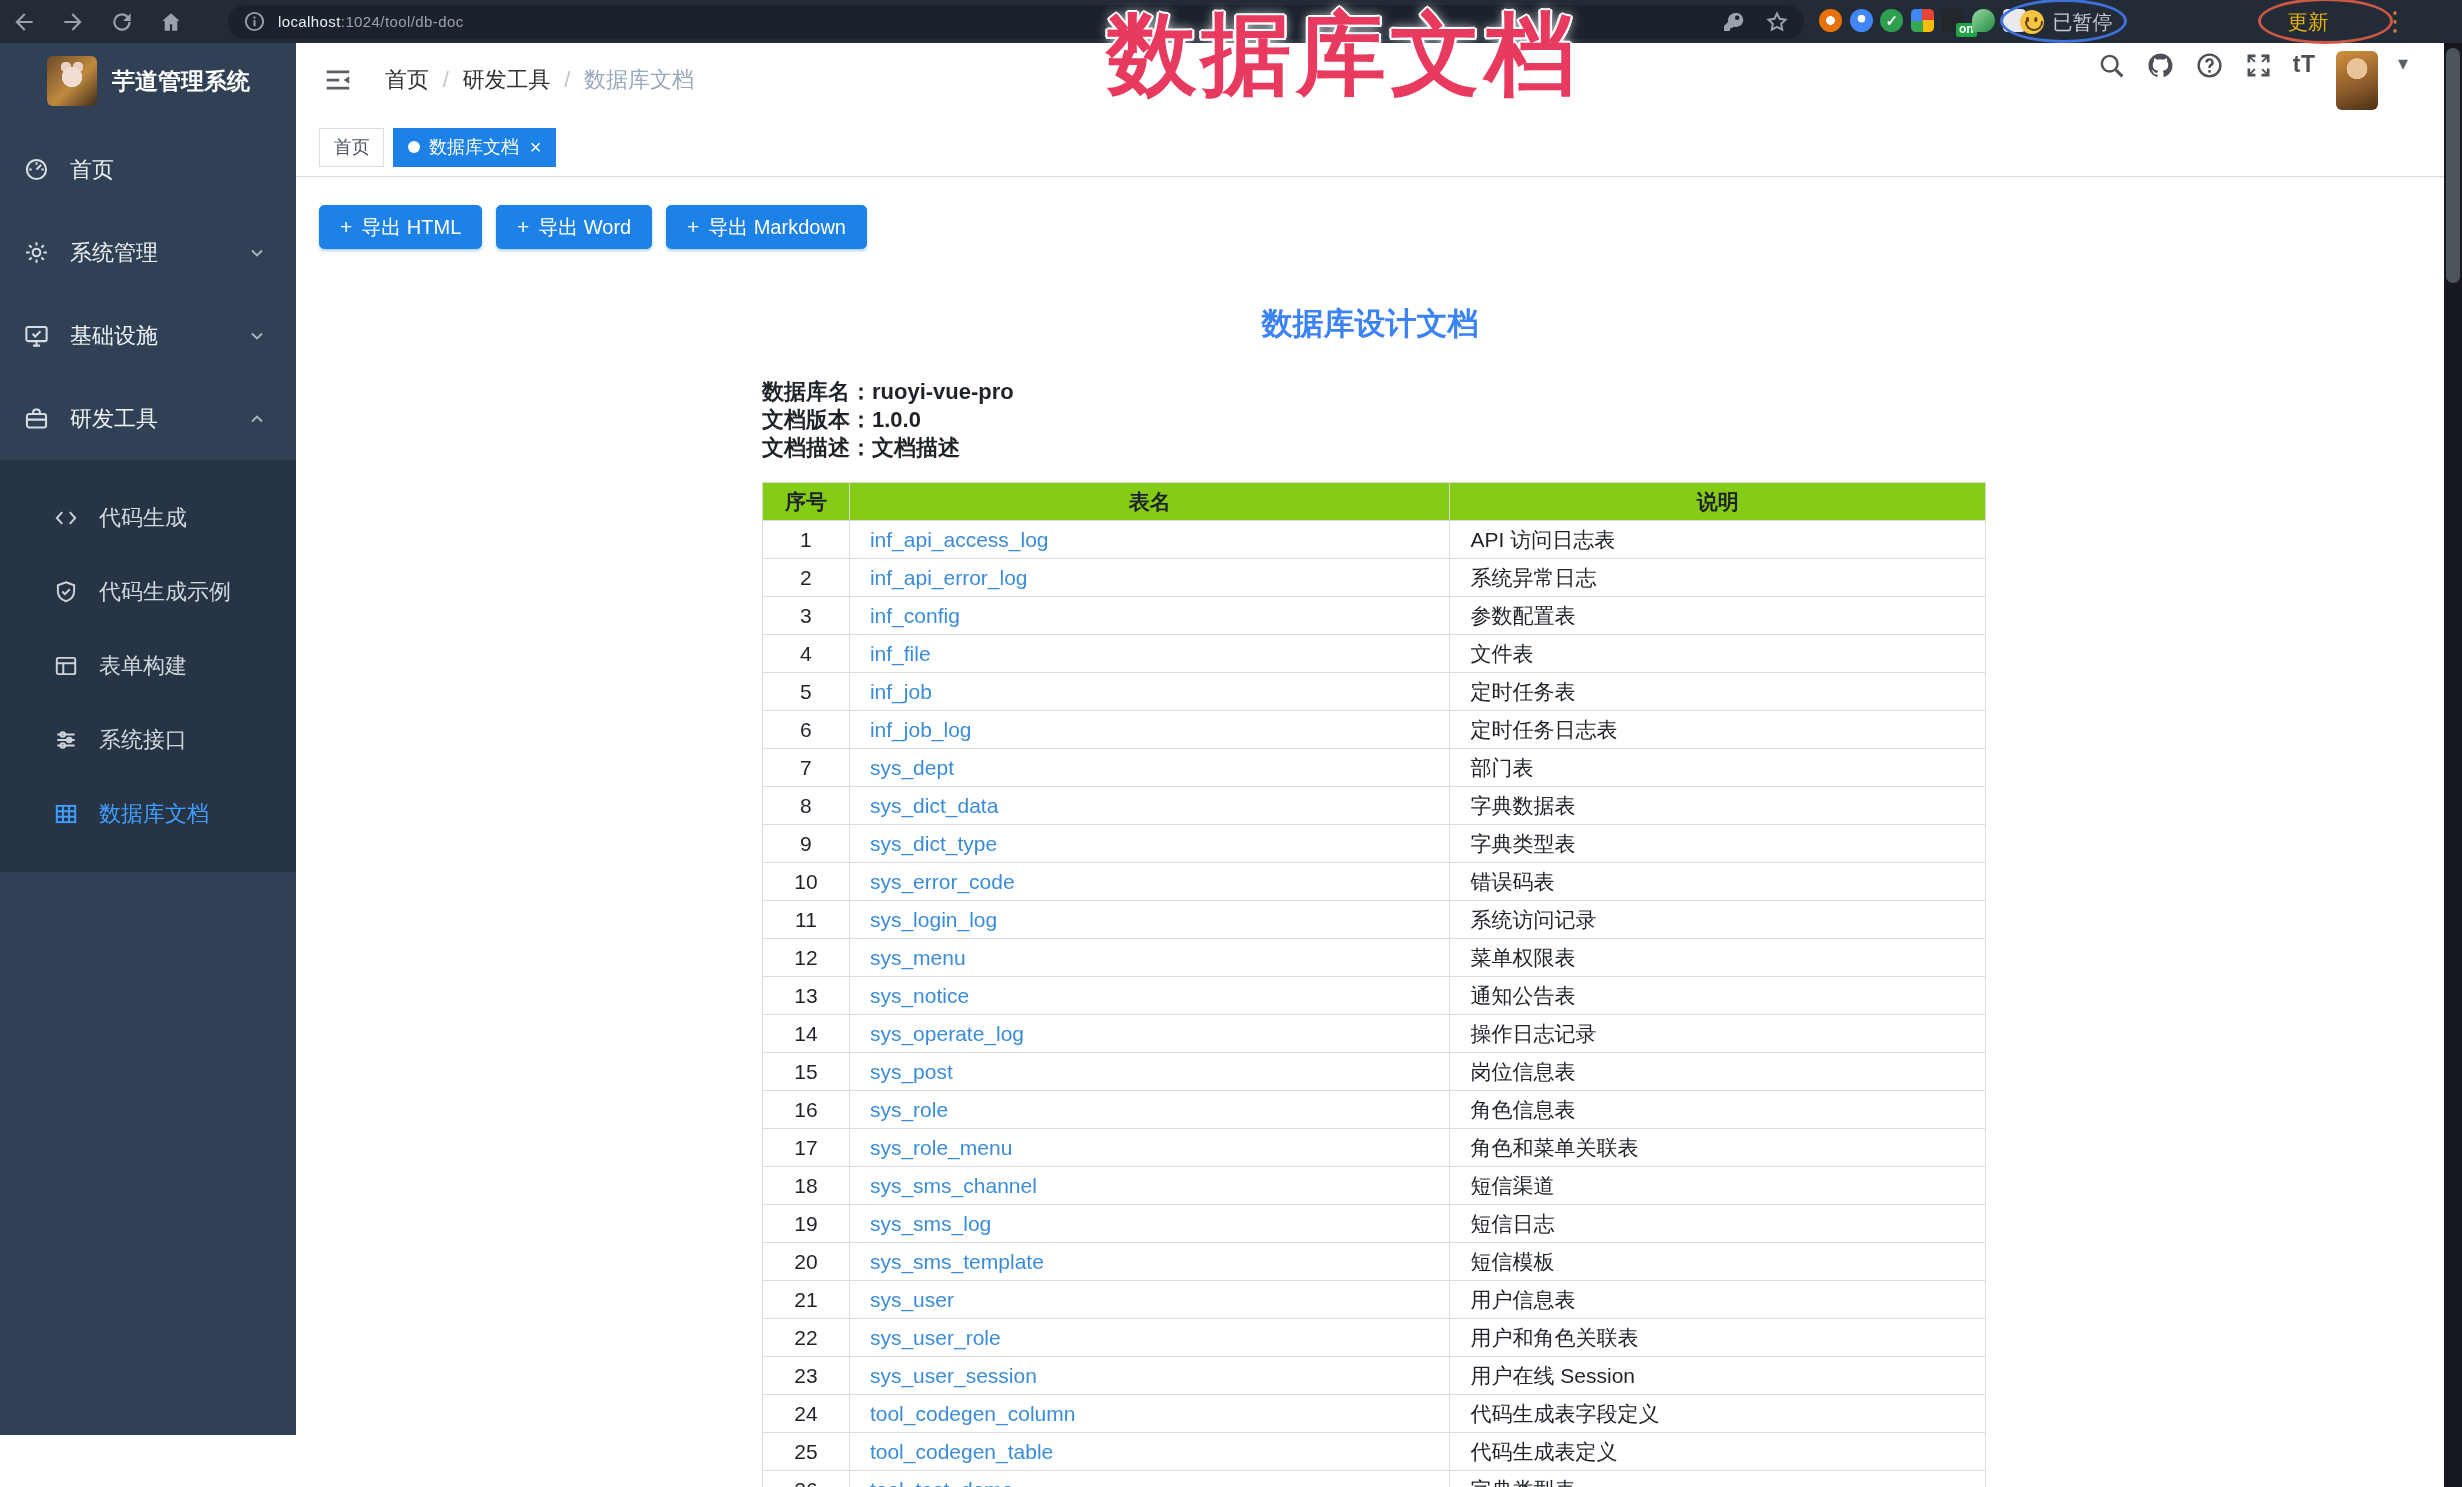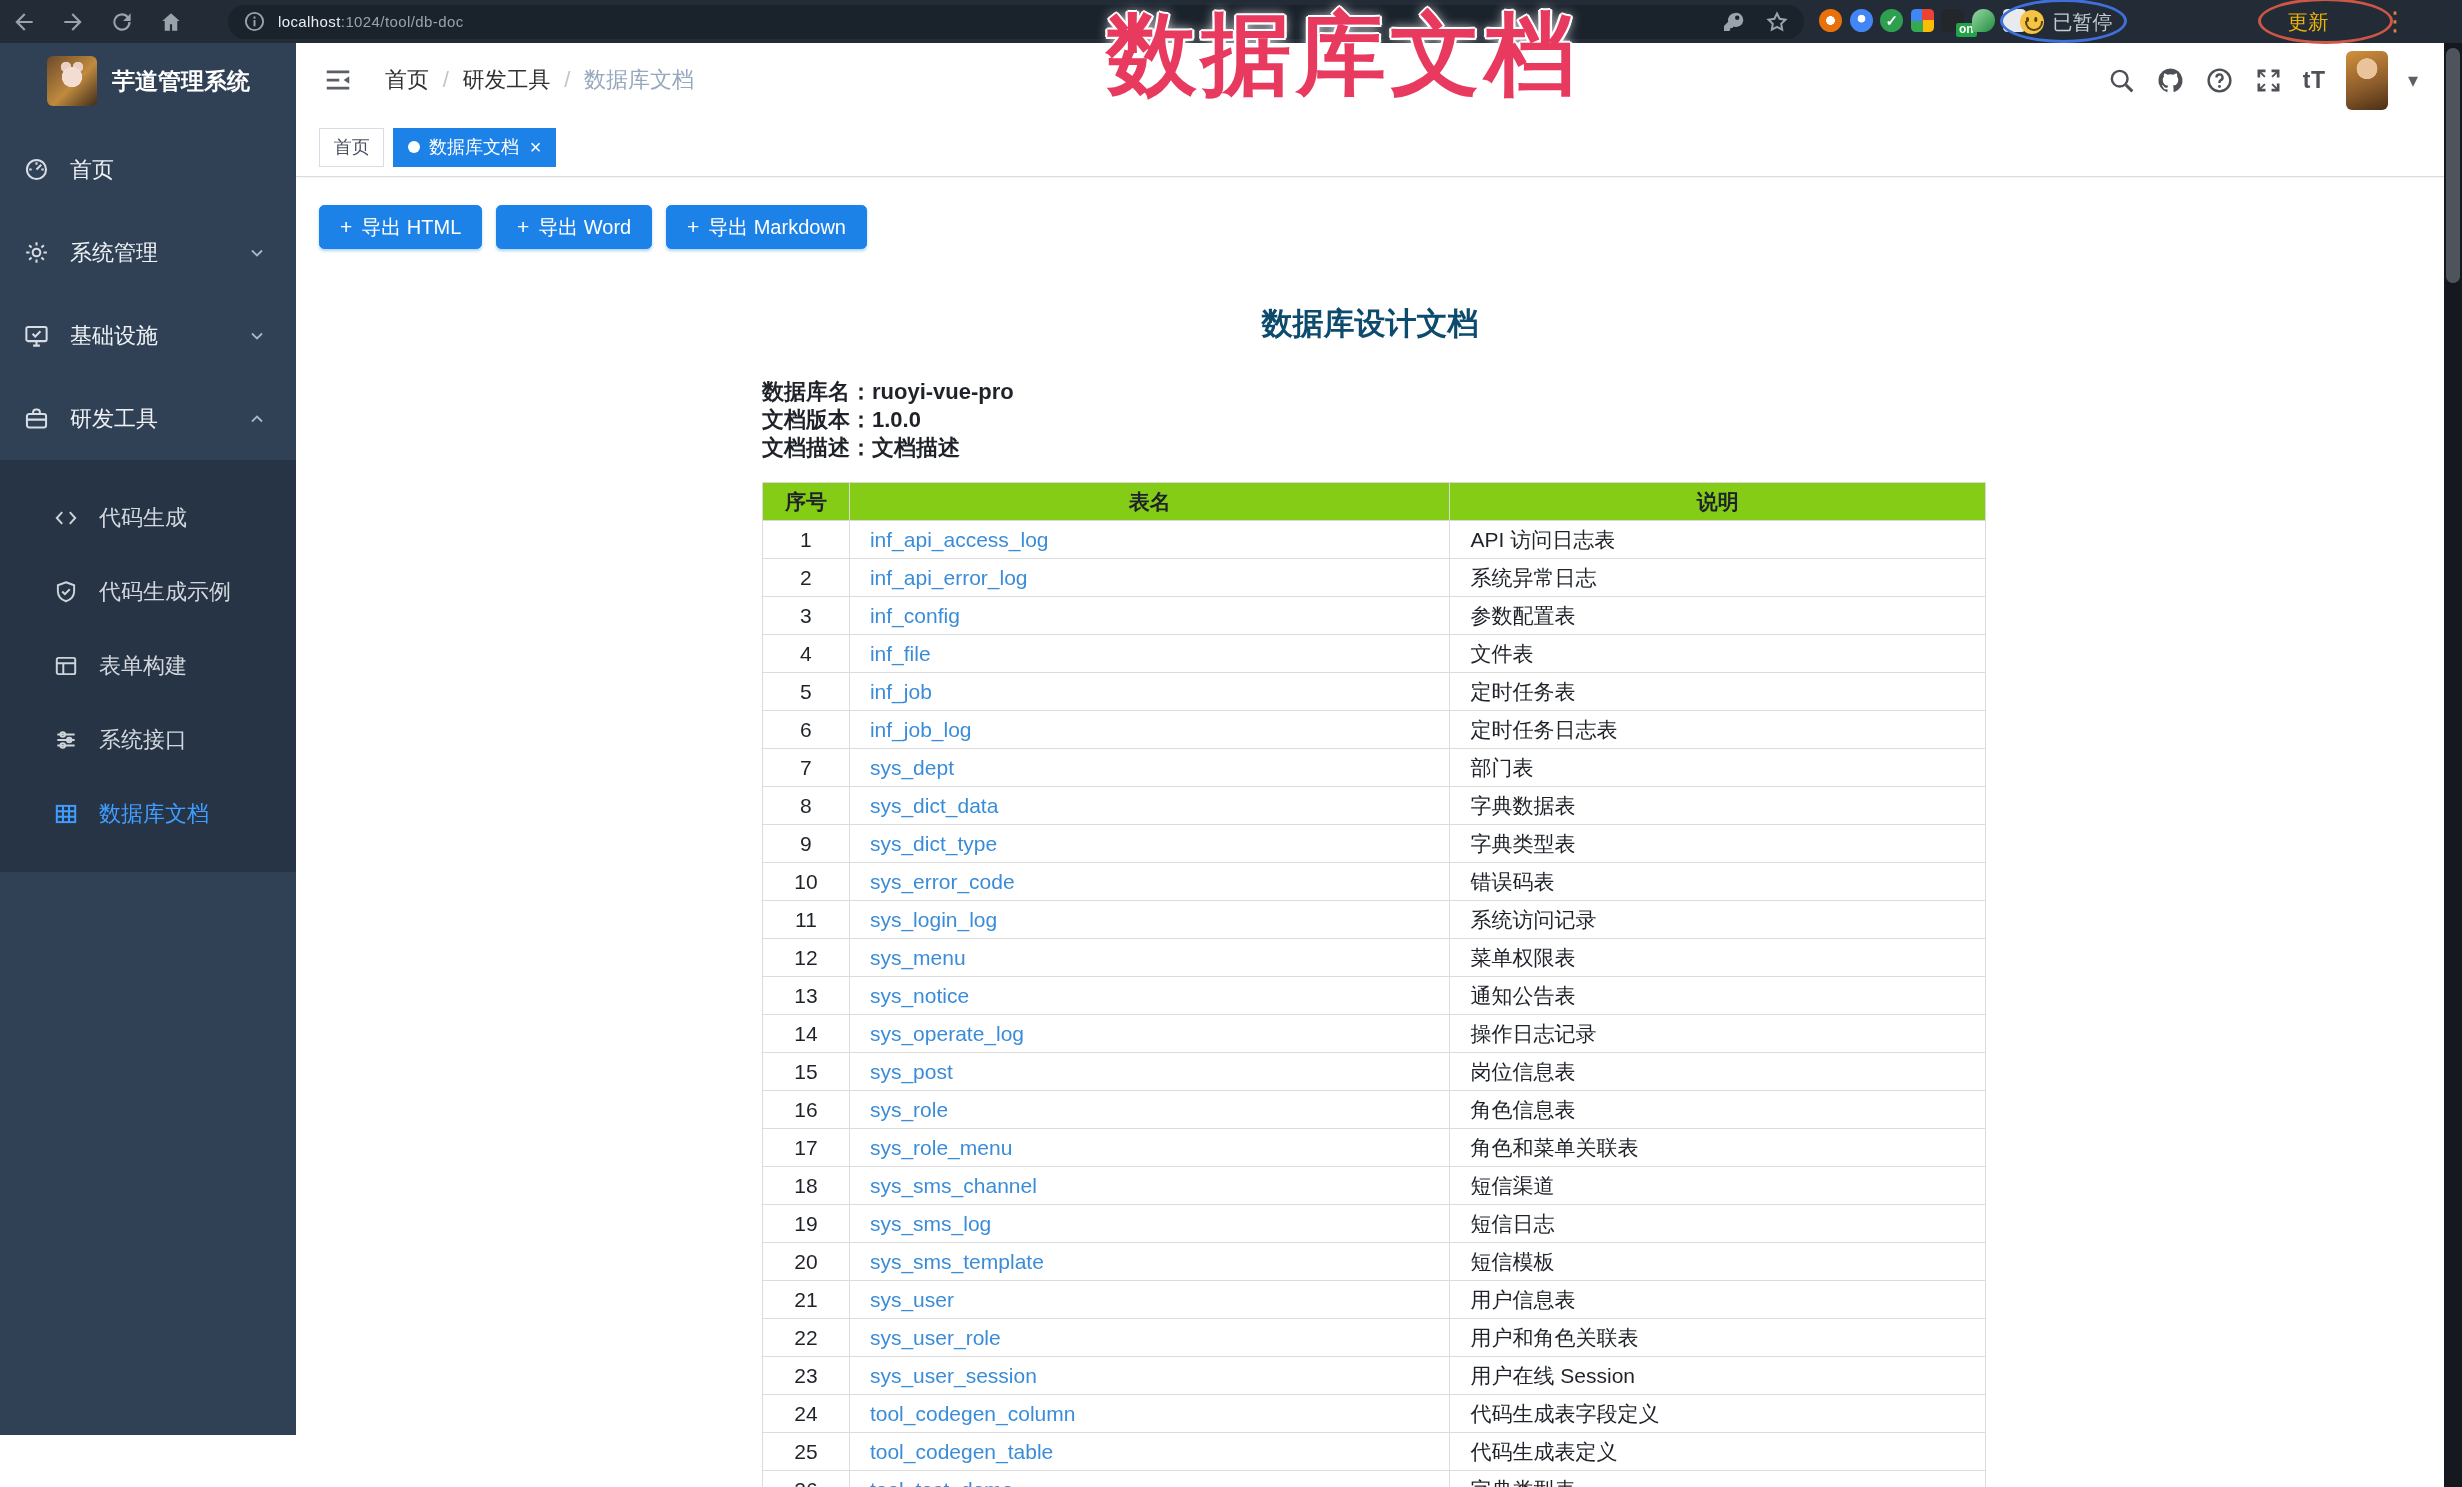--- a/index.html
+++ b/index.html
@@ -70,41 +70,41 @@
   .submenu .menu-item.active{ color:#409eff; }
   .submenu .menu-item.active .mi-icon{ color:#409eff; }
 
   
   .app-navbar{ position:absolute; left:296px; top:43px; width:2148px; height:74px; background:#fff; display:flex; align-items:center; }
   .hamburger{ margin-left:27px; width:30px; height:30px; color:#5a5e66; cursor:pointer; flex:none; }
   .breadcrumb{ margin-left:32px; font-size:22px; color:#303133; display:flex; align-items:center; gap:13.7px; white-space:nowrap; }
   .crumb{ cursor:pointer; }
   .crumb-sep{ color:#c0c4cc; }
   .crumb:last-of-type{ color:#97a8be; cursor:default; }
-  .nav-right{ margin-left:auto; display:flex; align-items:center; gap:20px; padding-right:26px; color:#4d5156; }
+  .nav-right{ margin-left:auto; display:flex; gap:20px; padding-right:36px; color:#4d5156; }
   .nav-icon{ width:29px; height:29px; cursor:pointer; }
   .fontsize-icon{ font-size:23px; font-weight:bold; color:#4d5156; cursor:pointer; letter-spacing:0.8px; }
   .avatar{ width:42px; height:59px; border-radius:6px; cursor:pointer;
     background:
       radial-gradient(circle at 50% 30%, #e9c49a 0 22%, transparent 23%),
       linear-gradient(160deg,#d2913c 0%, #8a5a2b 60%, #4a3014 100%); }
   .caret{ font-size:20px; color:#5a5e66; cursor:pointer; }
 
   
   .tags-view{ position:absolute; left:296px; top:118px; width:2148px; height:59px; background:#fff; border-bottom:0.8px solid #d8dce5; box-shadow:0 0.8px 2.3px rgba(0,0,0,.08); display:flex; align-items:center; padding-left:23px; gap:9px; }
   .tag{ height:39px; display:flex; align-items:center; padding:0 13.7px; border:0.8px solid #d8dce5; background:#fff; color:#495060; font-size:18px; cursor:pointer; }
   .tag.active{ background:#1d82e8; border-color:#1d82e8; color:#fff; }
   .tag-dot{ width:12px; height:12px; border-radius:50%; background:#fff; margin-right:9px; }
   .tag-close{ margin-left:10.6px; font-size:20px; line-height:1; cursor:pointer; }
 
   
   .export-btns{ position:absolute; left:319px; top:205px; display:flex; gap:13.7px; }
   .btn-primary{ height:44px; display:flex; align-items:center; padding:0 20px; background:#1d82e8; border:0.8px solid #1d82e8; border-radius:5.3px; color:#fff; font-size:20px; cursor:pointer; box-shadow:0 1.5px 3px rgba(29,130,232,.35); white-space:nowrap; }
   .btn-plus{ margin-right:9px; font-size:21px; }
-  .doc-title{ position:absolute; left:296px; width:2148px; top:303px; text-align:center; font-size:31px; font-weight:bold; color:#0c4a6e; }
+  .doc-title{ position:absolute; left:296px; width:2148px; top:303px; text-align:center; font-size:31px; font-weight:bold; color:#3b82f6; }
   .doc-meta{ position:absolute; left:762px; top:378px; font-size:22px; color:#1f2329; line-height:28px; }
   .meta-line{ white-space:nowrap; }
   .meta-label{ font-weight:bold; }
   .meta-value{ font-weight:bold; }
   .doc-table{ position:absolute; left:762px; top:482px; width:1224px; border-collapse:collapse; font-size:21px; color:#1f2329; background:#fff; }
   .doc-table th{ height:38px; background:#84cc16; border:0.8px solid #d9d9d9; font-weight:bold; text-align:center; }
   .doc-table td{ height:38px; border:0.8px solid #dcdcdc; }
   .td-no{ text-align:center; width:87px; }
   .td-name{ padding-left:20px; }
   .td-name a{ color:#3a8cd8; text-decoration:none; cursor:pointer; }

